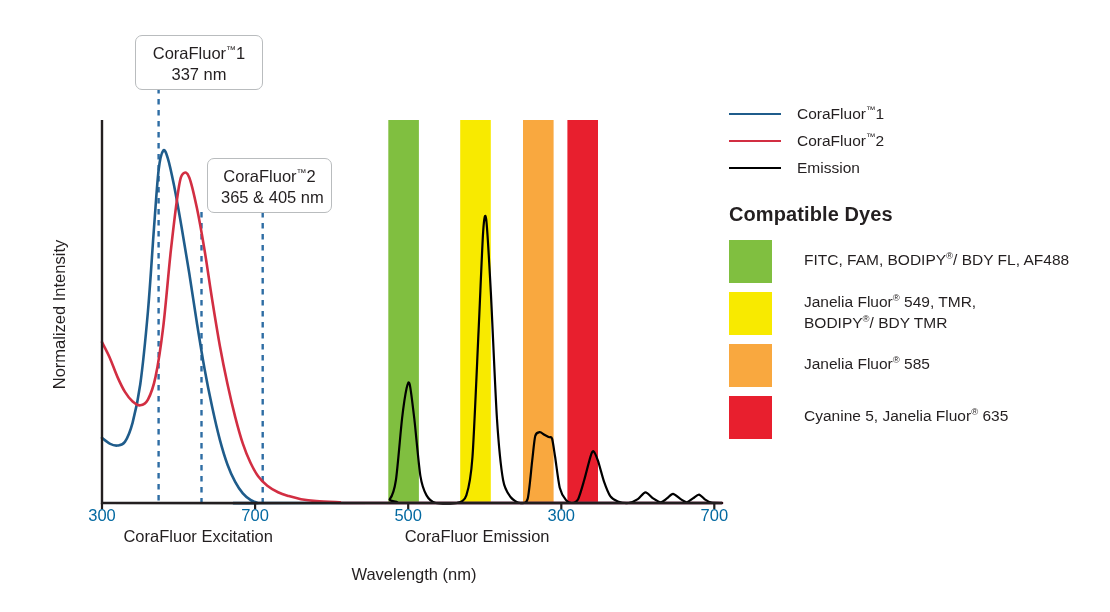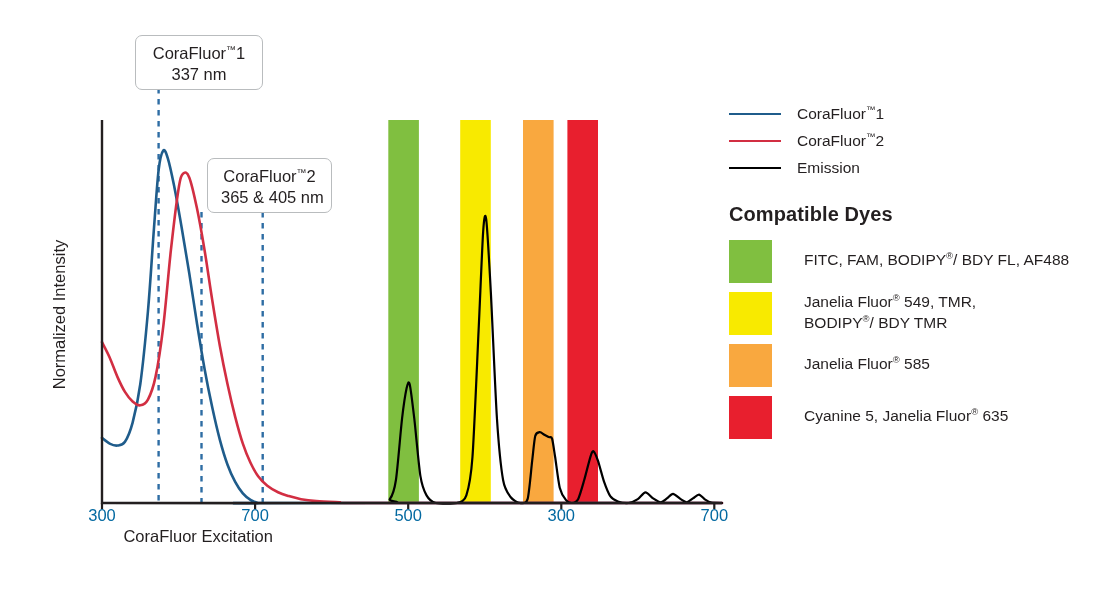--- a/index.html
+++ b/index.html
@@ -122,21 +122,23 @@
     <div>365 &amp; 405 nm</div>
   </div>
 
   <div class="axis-tick" id="tick-300" style="left: 67px; top: 506px;">300</div>
   <div class="axis-tick" id="tick-400" style="left: 220.086px; top: 506px;">700</div>
   <div class="axis-tick" id="tick-500" style="left: 373.173px; top: 506px;">500</div>
   <div class="axis-tick" id="tick-600" style="left: 526.259px; top: 506px;">300</div>
   <div class="axis-tick" id="tick-700" style="left: 679.346px; top: 506px;">700</div>
 
   <div class="axis-sublabel" id="sub-exc" style="top: 527px; left: 12px; width: 300px; transform: translateX(36.2px); text-align: center; margin-left: 0px;">CoraFluor Excitation</div>
+  <div class="axis-sublabel" id="sub-emi" style="top: 527px; left: 0px; width: 300px; transform: translateX(327.1px); text-align: center; margin-left: 0px;">CoraFluor Emission</div>
 
+  <div id="x-axis-title">Wavelength (nm)</div>
   <div id="y-axis-title">Normalized Intensity</div>
 
   <div id="right-panel">
 
     <div class="line-legend" id="line-legend">
         <div class="line-legend-row">
           <span class="ll-swatch" style="border-top-color: rgb(31, 92, 139);"></span>
           <span class="ll-label"><span>CoraFluor</span><span class="sup">™</span><span>1</span></span>
         </div>
         <div class="line-legend-row">

